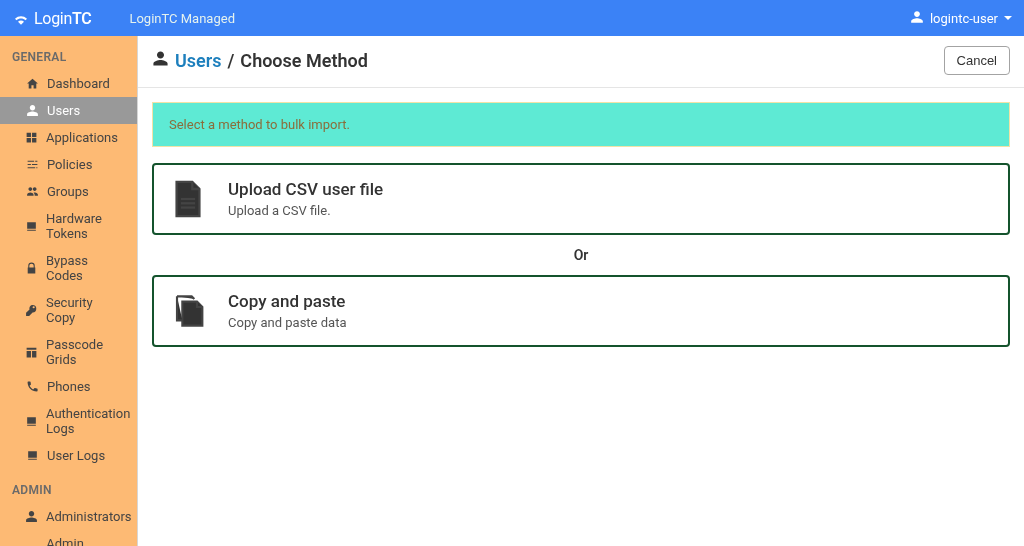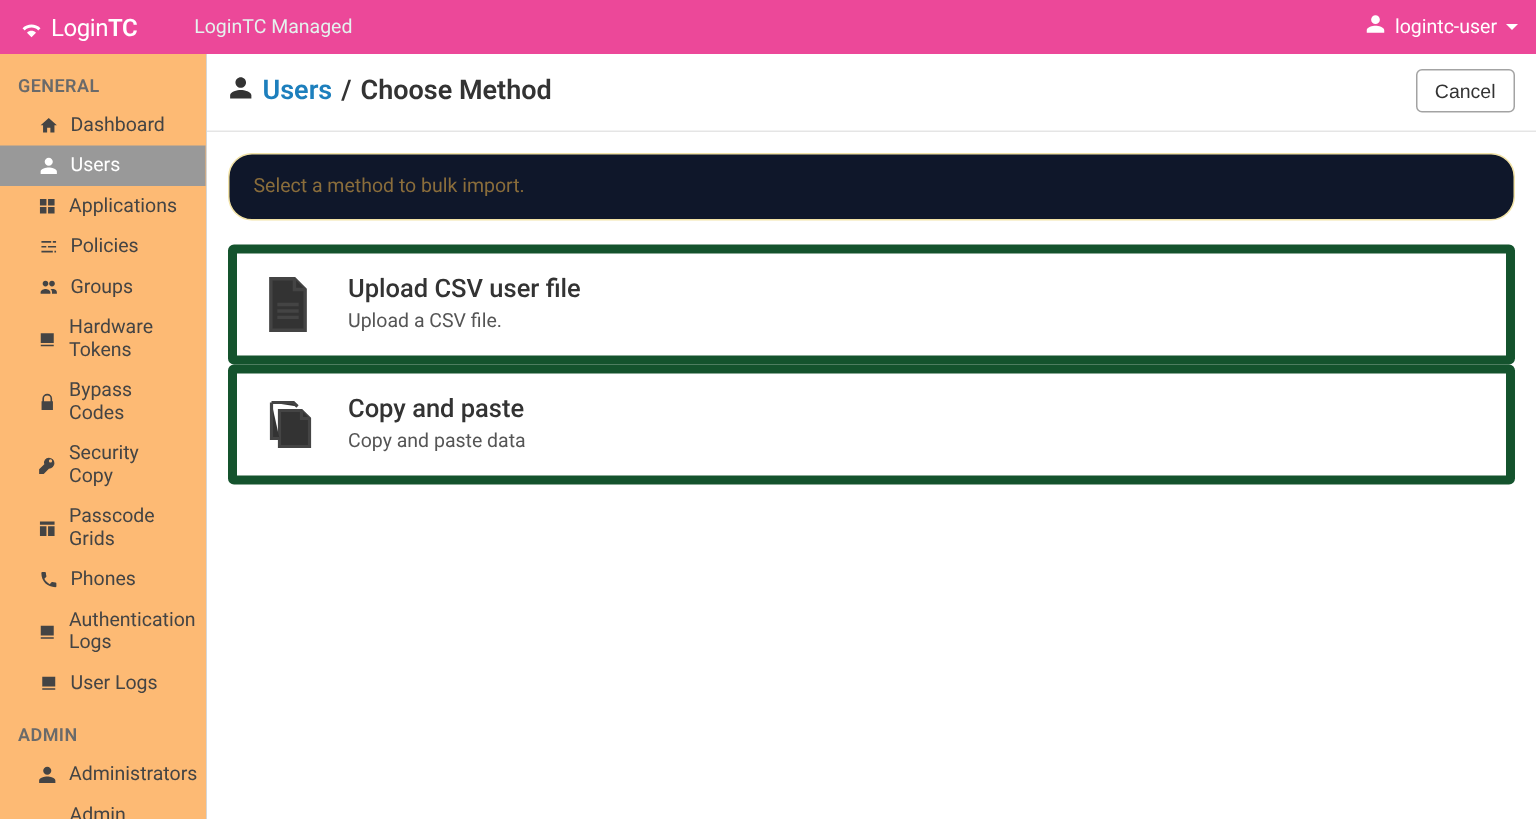--- a/index.html
+++ b/index.html
@@ -1,18 +1,18 @@
 <!DOCTYPE html>
 <html><head>
 <meta charset="utf-8">
 <style>
 * { box-sizing: border-box; margin: 0; padding: 0; }
 body { font-family: -apple-system, BlinkMacSystemFont, "Segoe UI", Roboto, "Helvetica Neue", Arial, sans-serif; font-size: 14px; color: #333; background: #fff; width: 1024px; height: 546px; overflow: hidden; }
 
-.topbar { height: 36px; background: #ec4899; display: flex; align-items: center; padding: 0 12px; color: #fff; justify-content: space-between; }
+.topbar { height: 36px; background: #3b82f6; display: flex; align-items: center; padding: 0 12px; color: #fff; justify-content: space-between; }
 .topbar-left { display: flex; align-items: center; gap: 14px; }
 .brand { display: flex; align-items: center; gap: 4px; font-size: 16px; font-weight: 400; }
 .brand-icon svg { display: block; }
 .brand-text { letter-spacing: -0.3px; }
 .brand-text .bold { font-weight: 600; }
 .managed { font-size: 13px; color: #e5f2ee; padding-left: 24px; }
 .user-menu { display: flex; align-items: center; gap: 6px; font-size: 13px; cursor: pointer; }
 .caret { width: 0; height: 0; border-left: 4px solid transparent; border-right: 4px solid transparent; border-top: 4px solid #fff; display: inline-block; }
 
 .layout { display: flex; height: calc(546px - 36px); }
@@ -27,23 +27,23 @@
 
 .main { flex: 1; background: #fff; overflow-y: auto; }
 .page-header { display: flex; align-items: center; justify-content: space-between; padding: 10px 14px 12px 14px; border-bottom: 1px solid #e5e5e5; }
 .breadcrumb { display: flex; align-items: center; gap: 6px; font-size: 18px; font-weight: 600; color: #333; }
 .breadcrumb .person-icon { color: #333; }
 .breadcrumb a { color: #1d7fbd; text-decoration: none; }
 .breadcrumb .sep { color: #333; font-weight: 600; }
 .btn-cancel { background: #fff; border: 1px solid #a3a3a3; border-radius: 4px; padding: 6px 12px; font-size: 13px; color: #333; cursor: pointer; }
 
 .page-body { padding: 14px; }
-.alert { background: #0f172a; border: 1px solid #f2e3a7; border-radius: 16px; padding: 14px 16px; color: #8a6d3b; font-size: 13px; margin-bottom: 16px; }
-
-.method-card { border: 6px solid #14532d; border-radius: 4px; background: #fff; padding: 14px 16px; display: flex; align-items: flex-start; gap: 18px; cursor: pointer; }
+.alert { background: #5eead4; border: 1px solid #f2e3a7; border-radius: 0; padding: 14px 16px; color: #8a6d3b; font-size: 13px; margin-bottom: 16px; }
+
+.method-card { border: 2px solid #14532d; border-radius: 4px; background: #fff; padding: 14px 16px; display: flex; align-items: flex-start; gap: 18px; cursor: pointer; }
 .method-icon { width: 40px; height: 40px; display: flex; align-items: flex-start; }
 .method-text h3 { font-size: 17px; font-weight: 500; color: #333; margin-bottom: 4px; }
 .method-text p { font-size: 13px; color: #555; }
 
 .or { text-align: center; font-size: 14px; font-weight: 600; color: #333; padding: 12px 0; }
 
 svg { fill: currentColor; }
 </style>
 </head>
 <body>
@@ -219,20 +219,21 @@
               <line x1="7" y1="17" x2="17" y2="17"></line>
               <line x1="7" y1="20" x2="17" y2="20"></line>
             </svg>
         </div>
         <div class="method-text">
           <h3>Upload CSV user file</h3>
           <p>Upload a CSV file.</p>
         </div>
       </div>
 
+      <div class="or">Or</div>
 
       <div class="method-card">
         <div class="method-icon">
           <svg width="38" height="40" viewBox="0 0 28 30" fill="none" stroke="#444" stroke-width="1.6">
               <path d="M9 8h11l4 4v14H9z"></path>
               <path d="M20 8v4h4"></path>
               <path d="M5 4h11l2 2"></path>
               <path d="M5 4v18h4"></path>
             </svg>
         </div>

